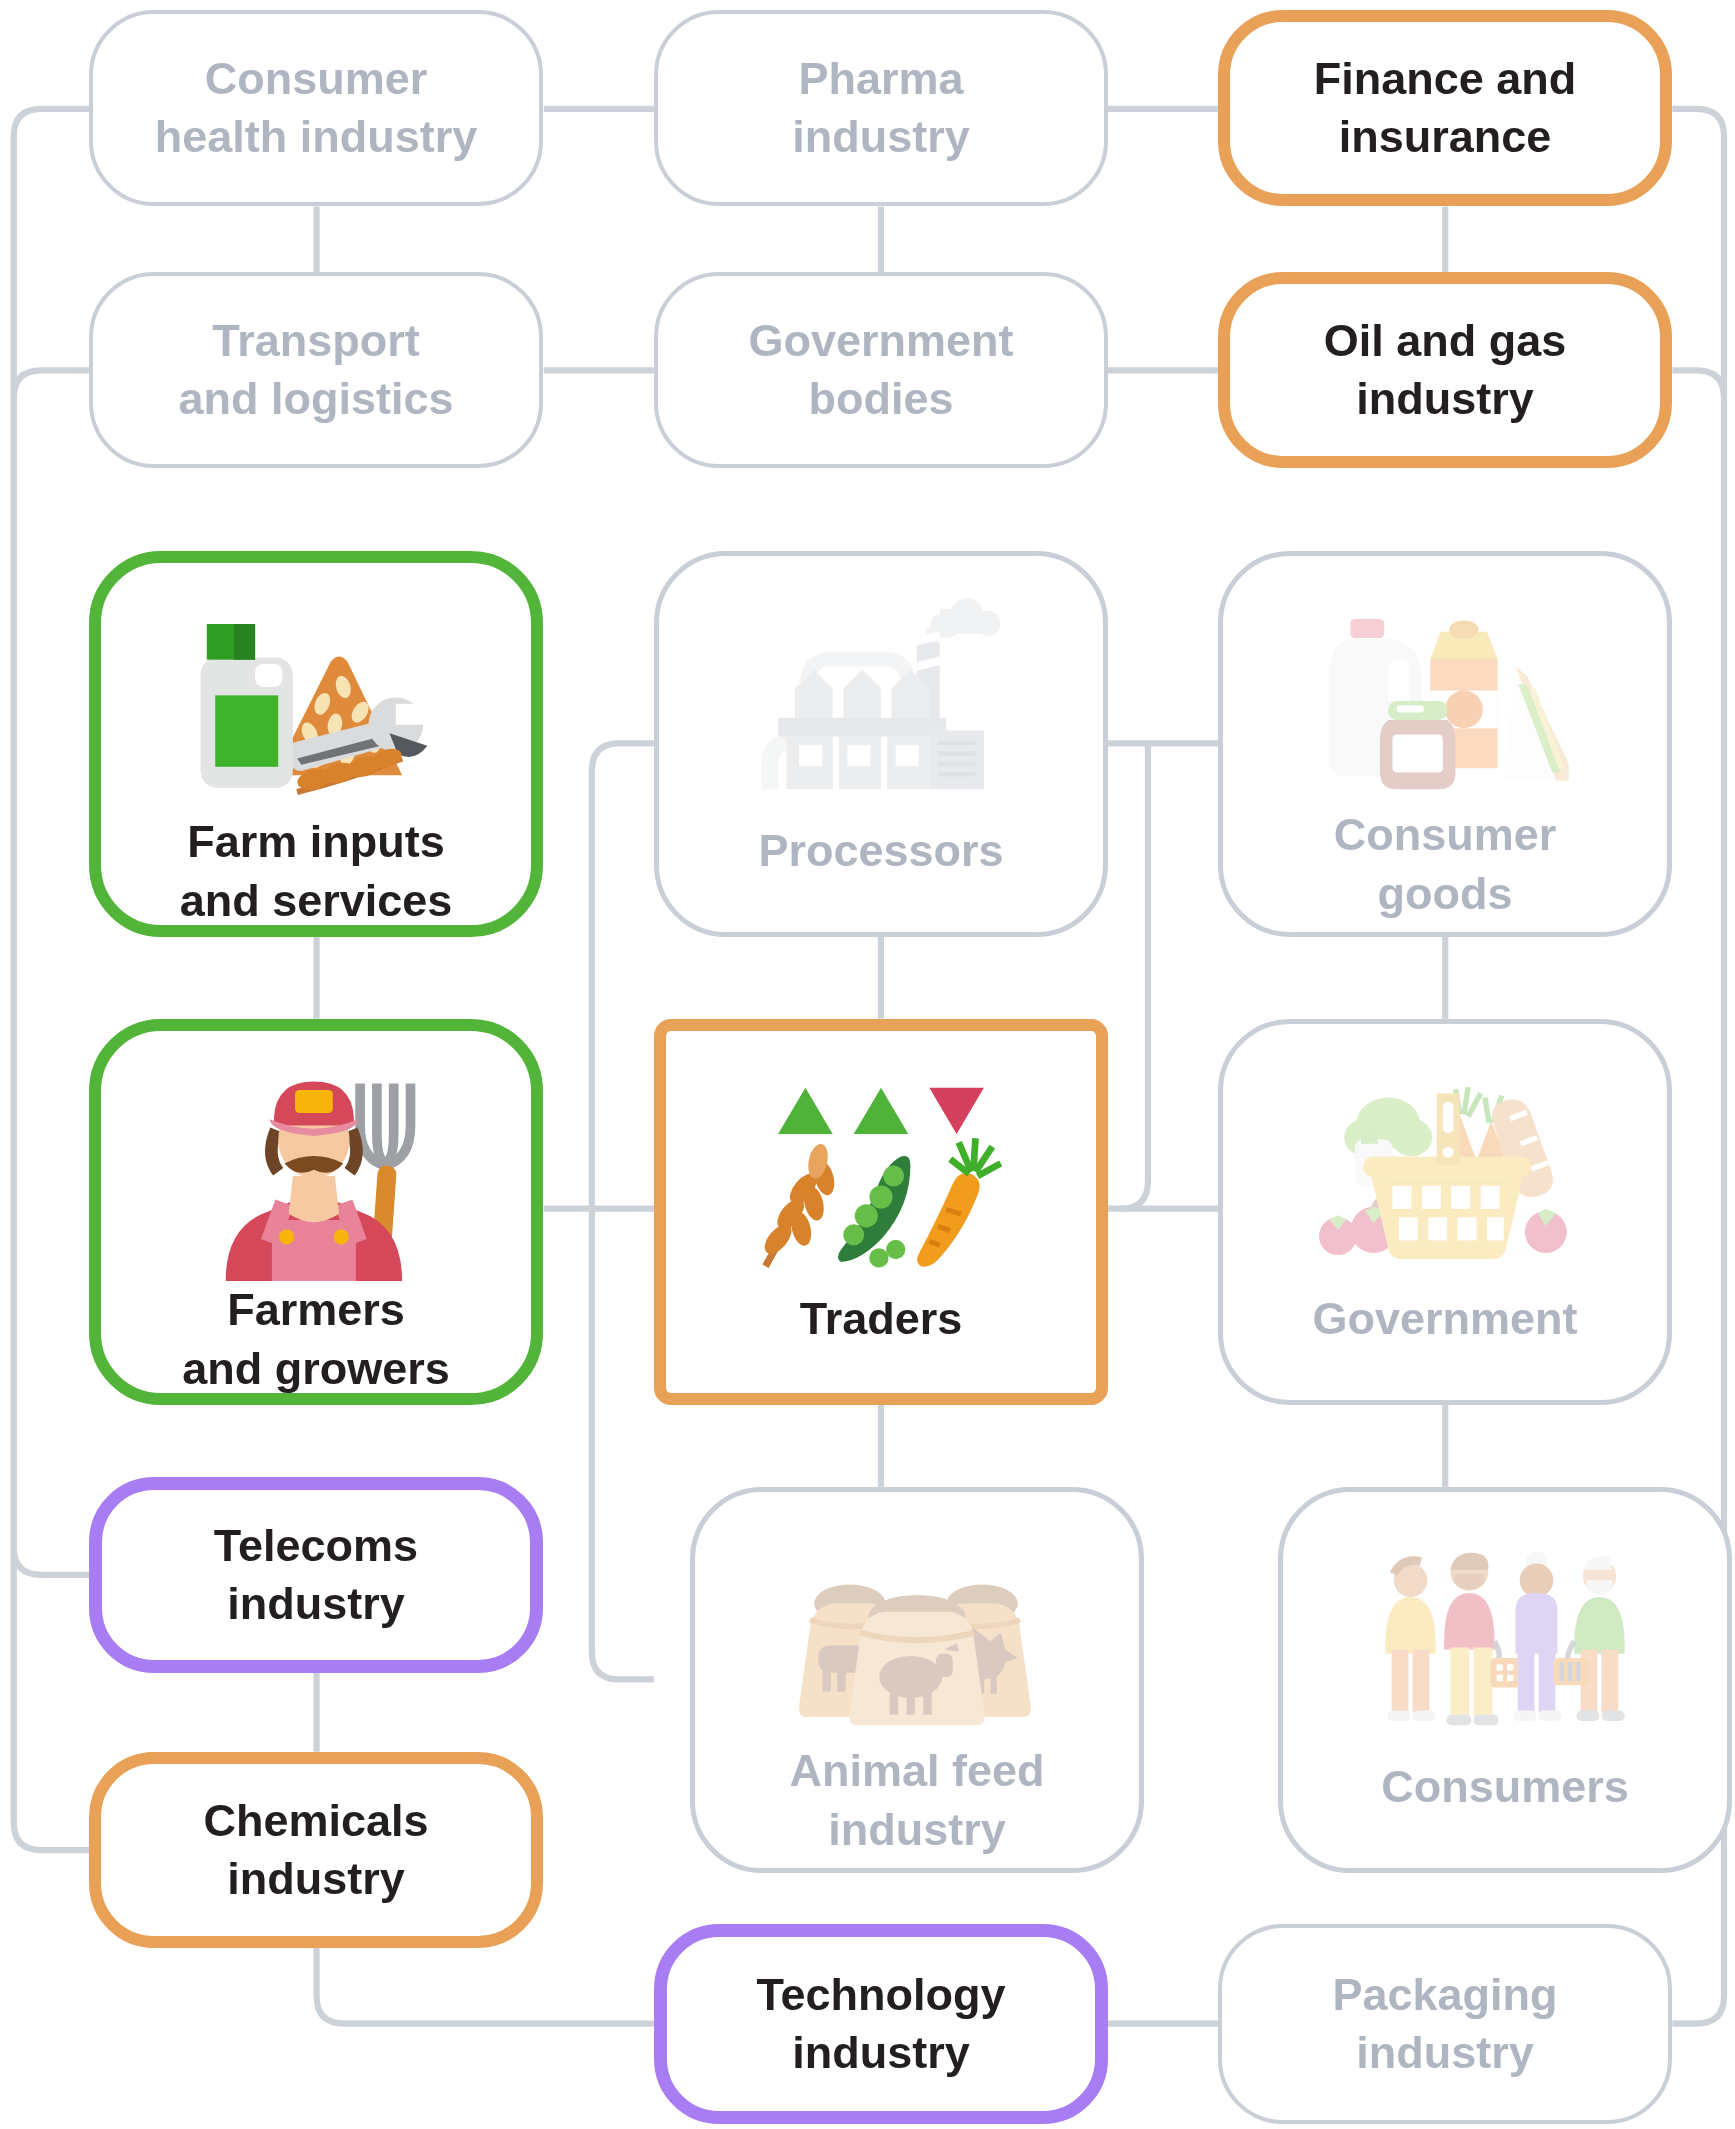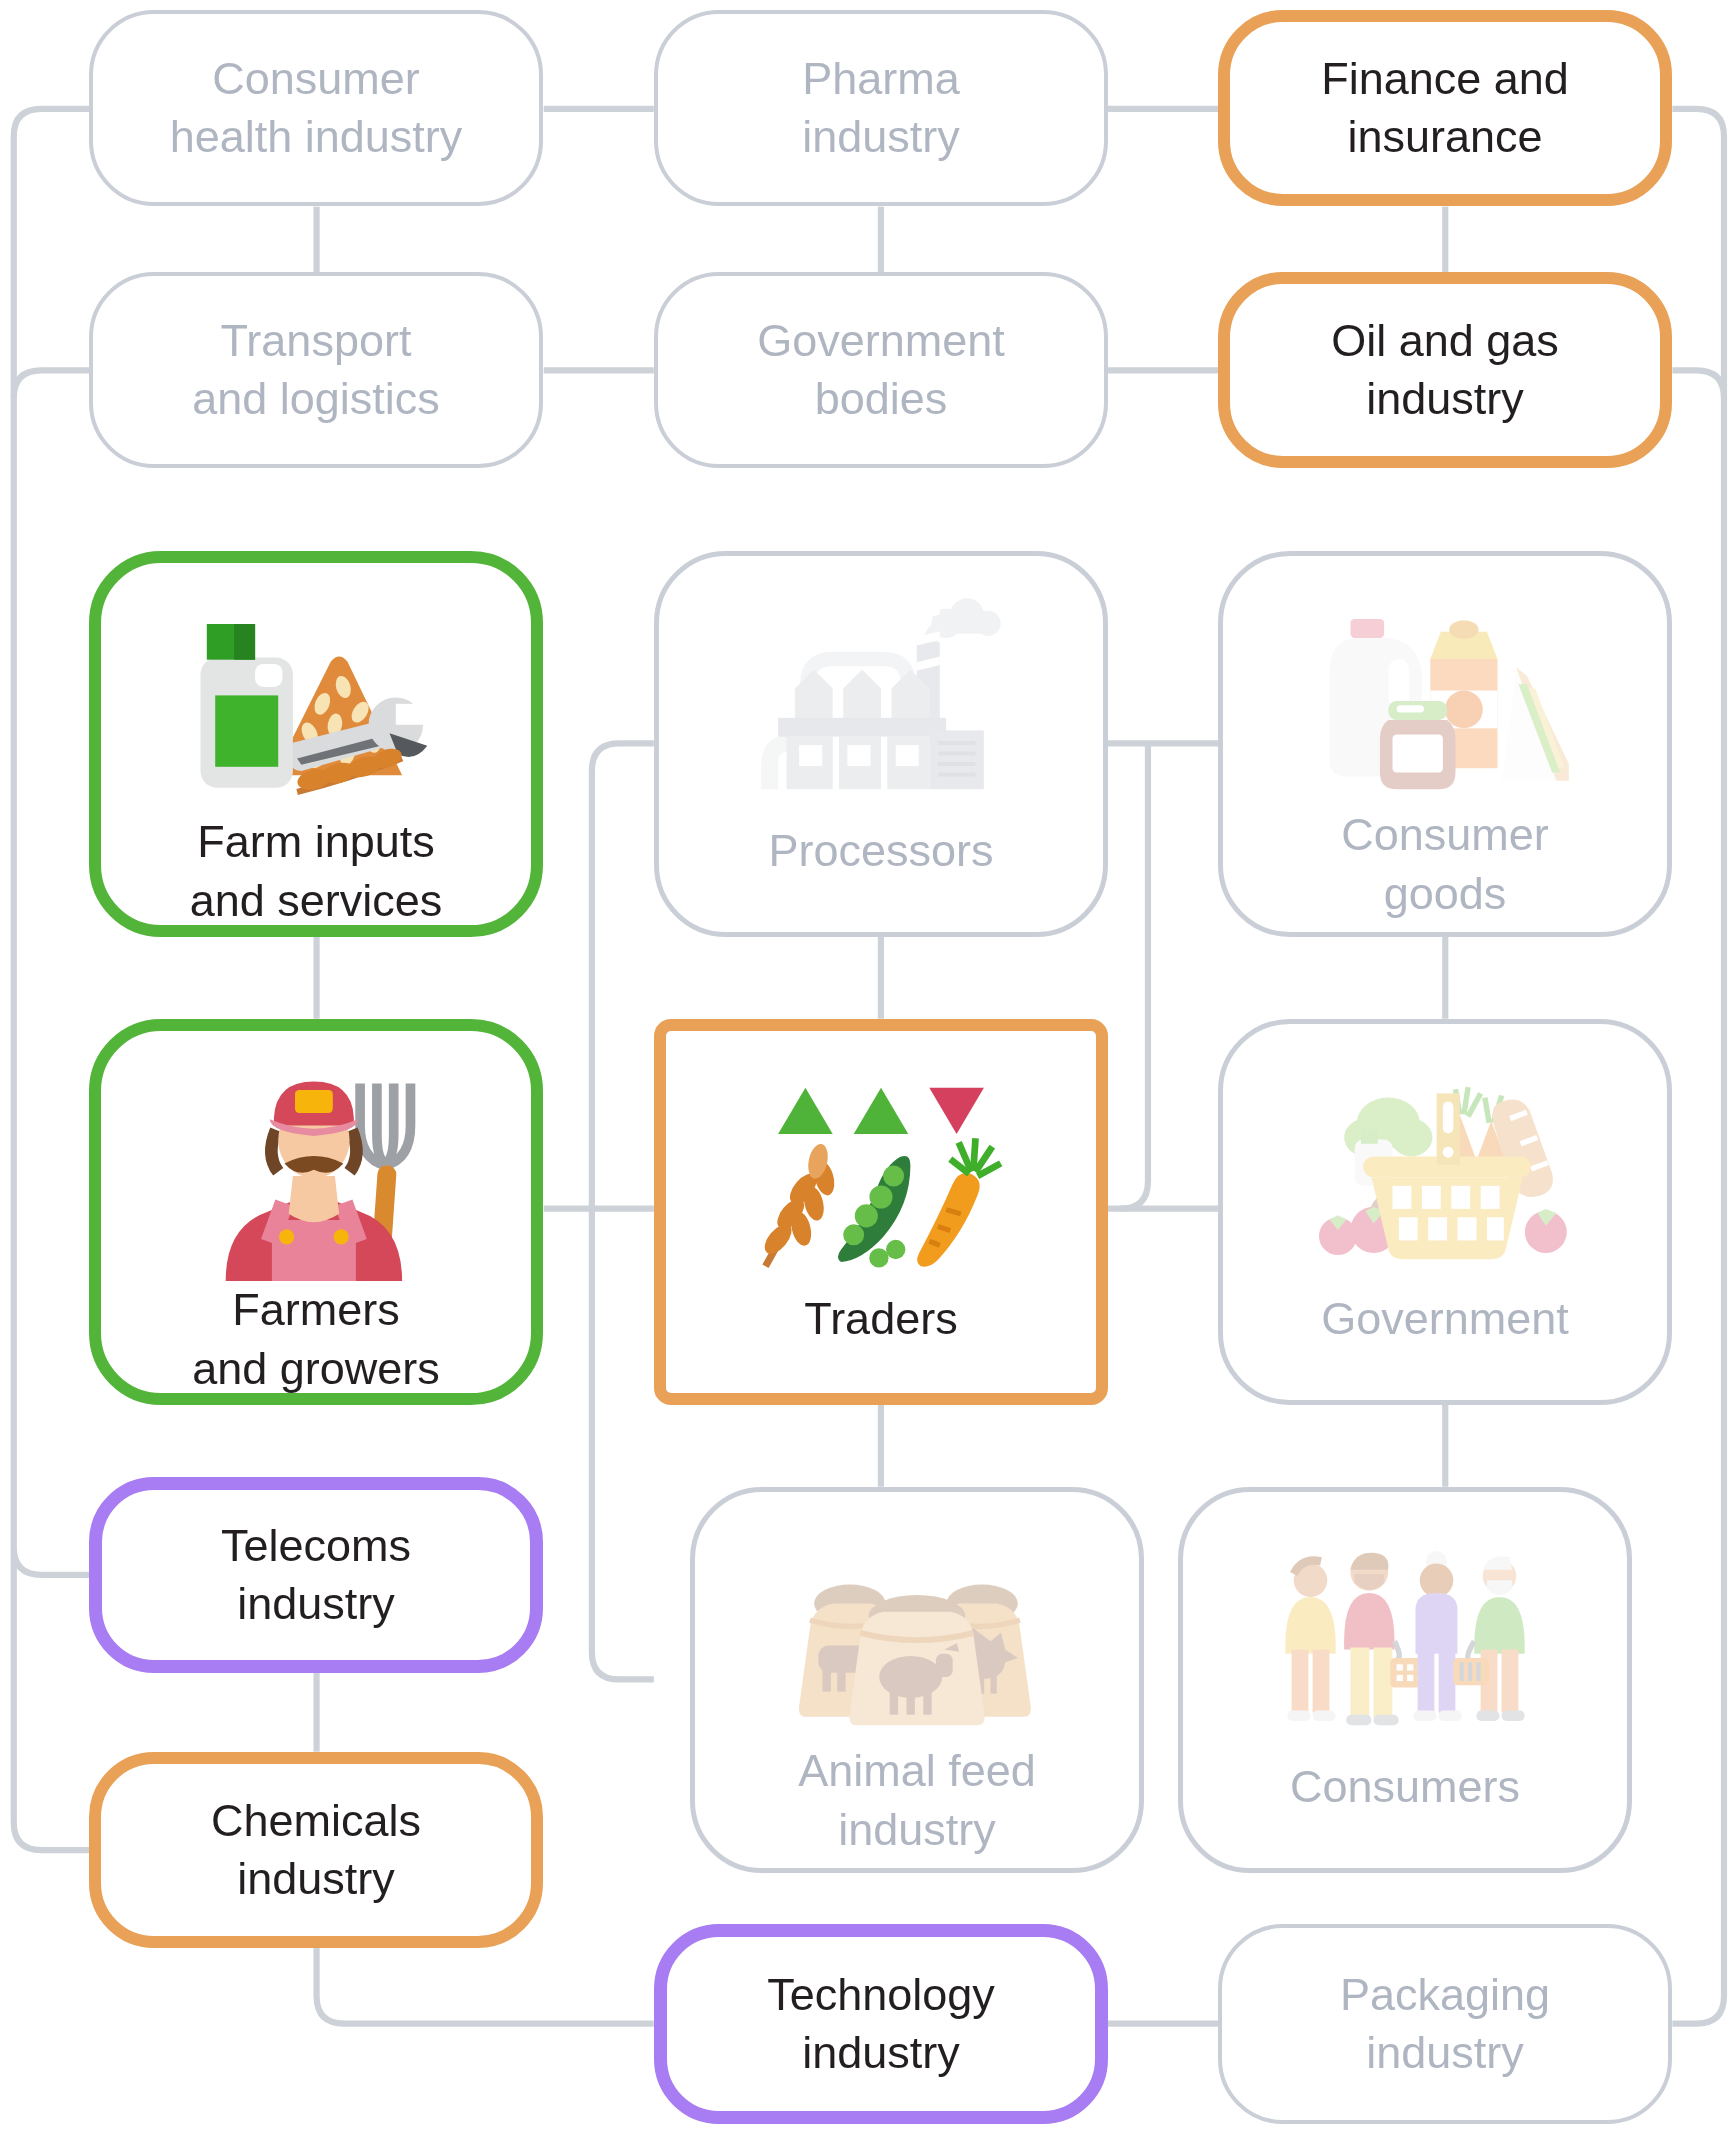--- a/index.html
+++ b/index.html
@@ -3,21 +3,21 @@
 <meta charset="utf-8">
 <style>
   html,body{margin:0;padding:0;background:#ffffff;}
   #stage{position:relative;width:1735px;height:2129px;background:#ffffff;overflow:hidden;
          font-family:"Liberation Sans",sans-serif;}
   #wires{position:absolute;left:0;top:0;width:1735px;height:2129px;}
   #wires path{stroke:#CDD2D8;stroke-width:9;fill:none;}
 
   .node{position:absolute;box-sizing:border-box;background:#ffffff;width:454px;
         display:flex;flex-direction:column;align-items:center;justify-content:center;}
-  .node .label{font-weight:normal;font-size:45px;line-height:1.3;text-align:center;
+  .node .label{font-weight:bold;font-size:45px;line-height:1.3;text-align:center;
                white-space:pre-line;color:#231F20;}
   .small{height:196px;border:4.8px solid #C9CED7;border-radius:65px;}
   .big{height:386px;border:5.5px solid #C9CED7;border-radius:72px;
        justify-content:flex-start;padding:40px 13.8px 36px;}
   .big .icon{width:296px;height:210px;flex:none;}
   .big .labelwrap{flex:1;display:flex;align-items:center;}
   .icon svg{width:100%;height:100%;display:block;}
 
   .accent-green{border:12.4px solid #53B43A;}
   .accent-orange{border:12.4px solid #E8A156;}
@@ -33,21 +33,21 @@
   #n-government{left:654px;top:272px;}
   #n-oil-gas{left:1218px;top:272px;}
   #n-farm-inputs{left:89px;top:551px;}
   #n-processors{left:654px;top:551px;}
   #n-consumer-goods{left:1218px;top:551px;}
   #n-farmers{left:89px;top:1019px;}
   #n-traders{left:654px;top:1019px;border-radius:17px;}
   #n-retailers{left:1218px;top:1019px;}
   #n-telecoms{left:89px;top:1477px;}
   #n-animal-feed{left:654px;top:1487px;margin-left:36px;}
-  #n-consumers{left:1178px;top:1487px;}
+  #n-consumers{left:1278px;top:1487px;}
   #n-chemicals{left:89px;top:1752px;}
   #n-technology{left:654px;top:1924px;height:200px;}
   #n-packaging{left:1218px;top:1924px;height:200px;}
 </style>
 </head>
 <body>
 
 <div id="stage">
 
   <svg id="wires" viewBox="0 0 2521 3093" aria-hidden="true">

